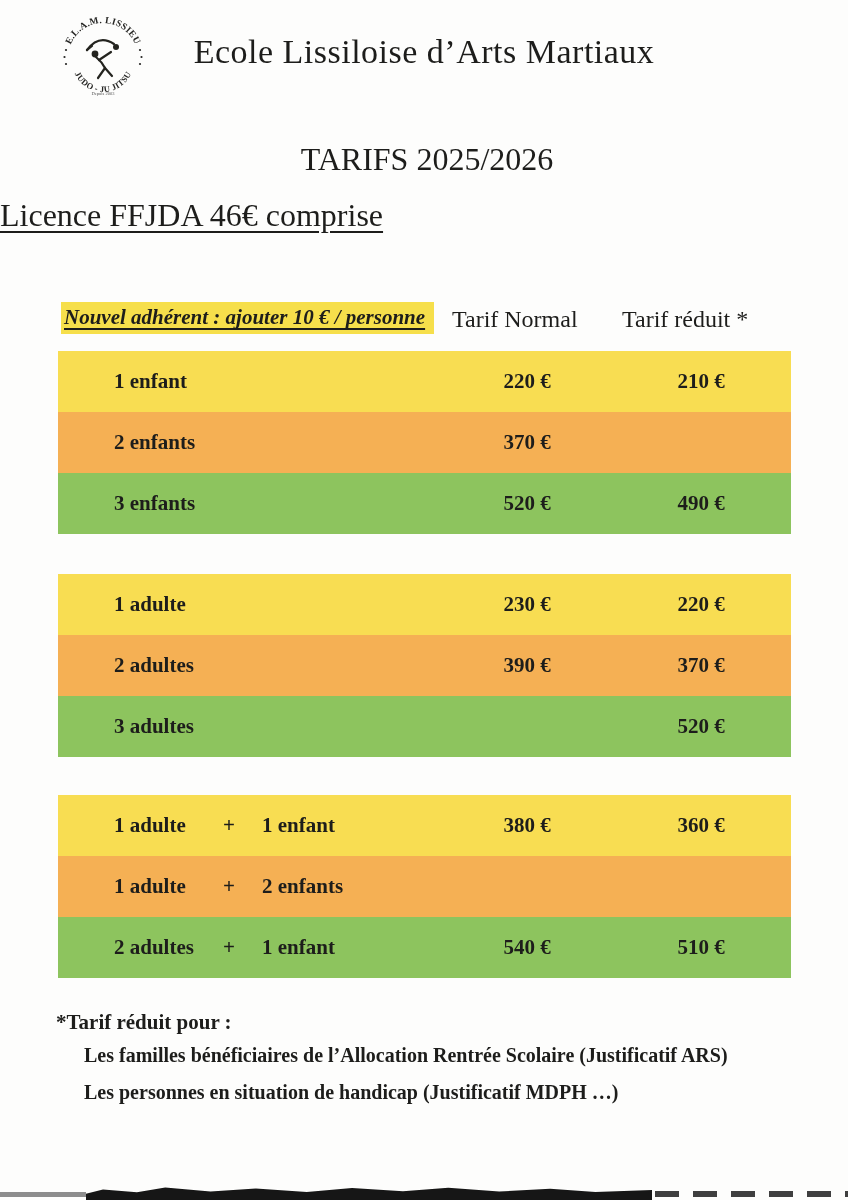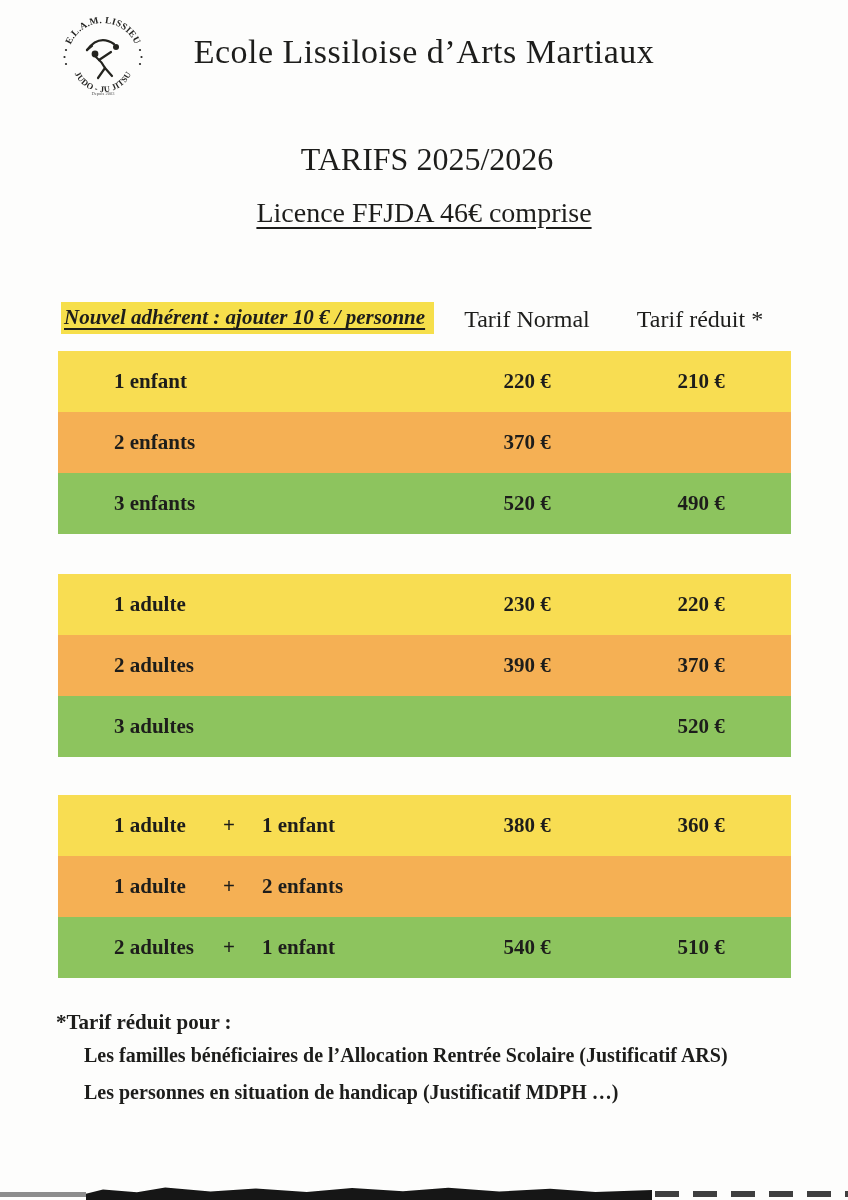--- a/index.html
+++ b/index.html
@@ -12,30 +12,30 @@
   .title {
     position:absolute; top:33px; left:0; right:0; margin:0;
     text-align:center; font-size:34px; font-weight:normal; letter-spacing:.5px;
   }
   .sub1 {
     position:absolute; top:141px; left:0; right:0;
     text-align:center; font-size:32px;padding-left:6px;
   }
   .sub2 {
     position:absolute; top:197px; left:0; right:0;
-    text-align:center; font-size:28px;
+    font-size:32px;
     text-decoration:underline; text-decoration-thickness:2px; text-underline-offset:5px;
   }
   .note {
     position:absolute; left:61px; top:302px;
     font-size:21px; font-weight:bold; font-style:italic;
     padding:3px 9px 4px 3px; white-space:nowrap;
     text-decoration:underline; text-decoration-thickness:2px; text-underline-offset:4px;
   }
-  .colhead { position:absolute; top:306px; font-size:24px; text-align:center; white-space:nowrap; }
+  .colhead { position:absolute; top:306px; font-size:24px; white-space:nowrap; }
   .colhead.normal  { left:452px; width:150px; }
   .colhead.reduced { left:622px; width:156px; }
 
   .ptable { position:absolute; left:58px; width:733px; }
   .t1 { top:351px; } .t2 { top:574px; } .t3 { top:795px; }
   .prow { position:relative; height:61px; }
   .prow span {
     position:absolute; line-height:61px; font-weight:bold;
     font-size:21px; white-space:nowrap;
   }

